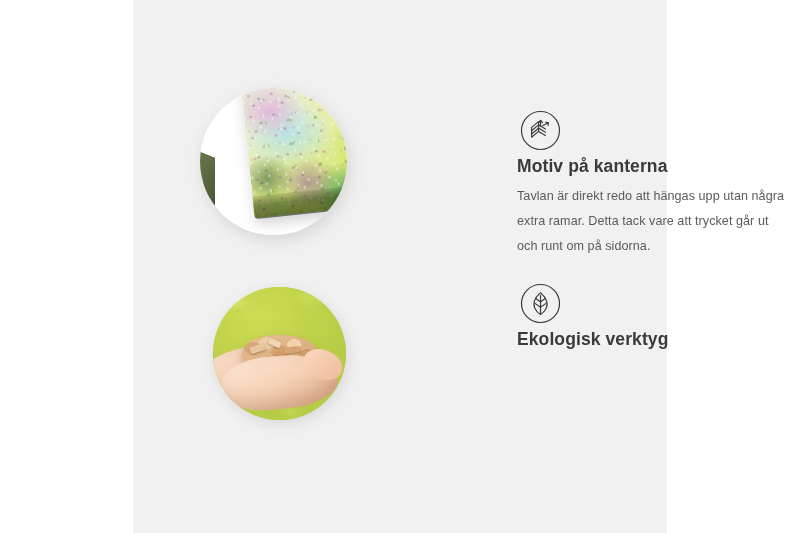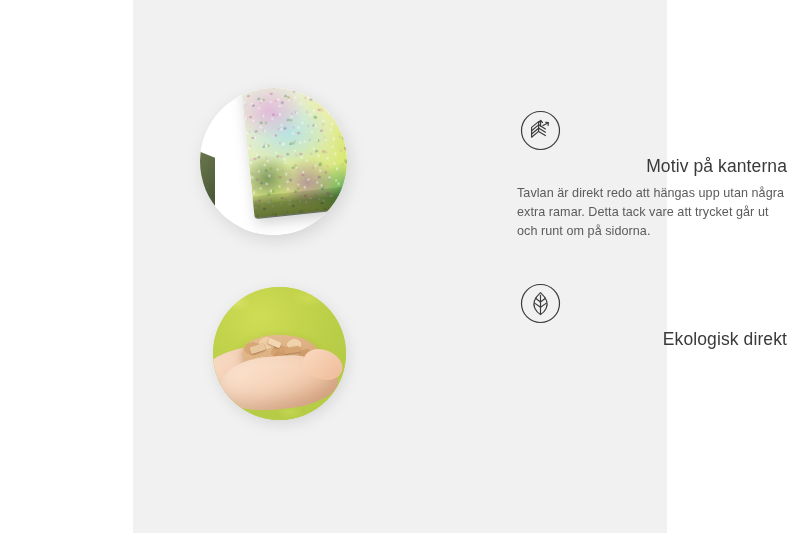--- a/index.html
+++ b/index.html
@@ -218,31 +218,30 @@
   .text-col {
     position: absolute;
     left: 384px;
     width: 270px;
   }
   .text-1 { top: 96px; }
   .text-2 { top: 76px; }
   .feature-title {
     margin: 0 0 7px 0;
     font-size: 17.5px;
-    font-weight: 400;
+    font-weight: 700;
     line-height: 1.18;
     letter-spacing: .1px;
     color: #3a3a3a;
-    text-align: right;
   }
   .feature-desc {
     margin: 0;
     font-size: 12.6px;
     font-weight: 400;
-    line-height: 19px;
+    line-height: 25px;
     letter-spacing: .05px;
     color: #5b5b5b;
   }
 </style>
 </head>
 <body>
 
 <div class="page">
   <div class="panel">
 
@@ -309,18 +308,18 @@
             <path d="M20.5 12.4 L20.5 31.6"></path>
             <path d="M20.5 19.0 L15.6 15.3"></path>
             <path d="M20.5 19.0 L25.4 15.3"></path>
             <path d="M20.5 24.3 L14.6 20.1"></path>
             <path d="M20.5 24.3 L26.4 20.1"></path>
           </g>
         </svg>
       </div>
 
       <div class="text-col text-2">
-        <h2 class="feature-title">Ekologisk direkt</h2>
+        <h2 class="feature-title">Ekologisk verktyg</h2>
       </div>
     </div>
 
   </div>
 </div>
 
 </body></html>

